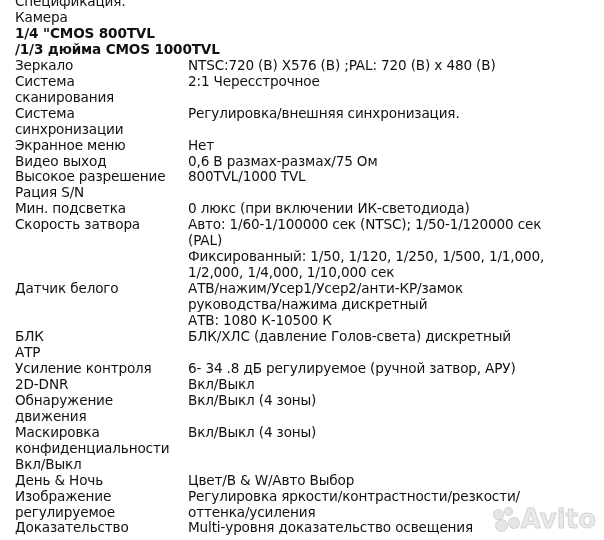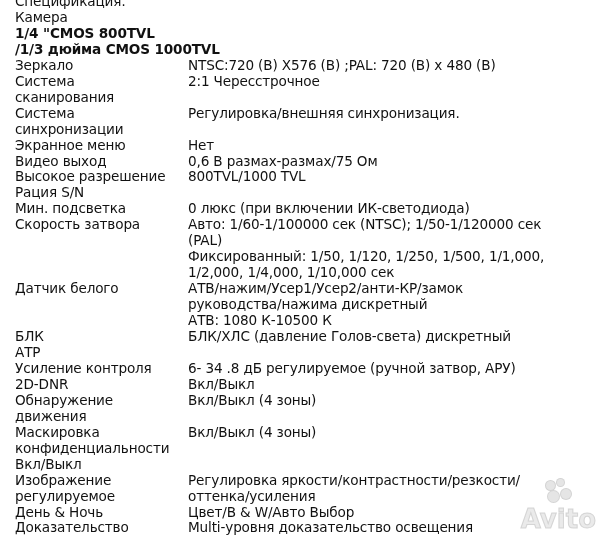--- a/index.html
+++ b/index.html
@@ -16,21 +16,21 @@
   }
   .row { display: flex; }
   .label { width: 173px; flex: 0 0 173px; white-space: pre-line; }
   .value { flex: 1; white-space: pre-line; }
   .bold { font-weight: bold; }
   .watermark {
     position: absolute; right: 8px; bottom: 6px;
     font-family: "DejaVu Sans", sans-serif; font-size: 26px; font-weight: bold;
     color: rgba(230,230,230,0.85);
     -webkit-text-stroke: 1px rgba(200,200,200,0.7);
-    display: flex; align-items: center; gap: 2px; flex-direction: column;
+    display: flex; align-items: center; gap: 2px;
   }
   .wm-dots { position: relative; width: 26px; height: 24px; }
   .wm-dots span { position: absolute; border-radius: 50%; background: rgba(225,225,225,0.85); border: 1px solid rgba(200,200,200,0.6); }
 </style>
 </head>
 <body>
 
 <div class="spec">
   <div class="row">
     <div class="label">Спецификация:</div>
@@ -111,28 +111,28 @@
       </div>
       <div class="row">
         <div class="label">Маскировка
 конфиденциальности</div>
         <div class="value">Вкл/Выкл (4 зоны)</div>
       </div>
       <div class="row">
         <div class="value">Вкл/Выкл</div>
       </div>
       <div class="row">
+        <div class="label">День &amp; Ночь</div>
+        <div class="value">Цвет/B &amp; W/Авто Выбор</div>
+      </div>
+      <div class="row">
         <div class="label">Изображение
 регулируемое</div>
         <div class="value">Регулировка яркости/контрастности/резкости/
 оттенка/усиления</div>
-      </div>
-      <div class="row">
-        <div class="label">День &amp; Ночь</div>
-        <div class="value">Цвет/B &amp; W/Авто Выбор</div>
       </div>
       <div class="row">
         <div class="label">Доказательство</div>
         <div class="value">Multi-уровня доказательство освещения</div>
       </div>
     </div>
 </div>
 
 <div class="watermark">
   <div class="wm-dots">

